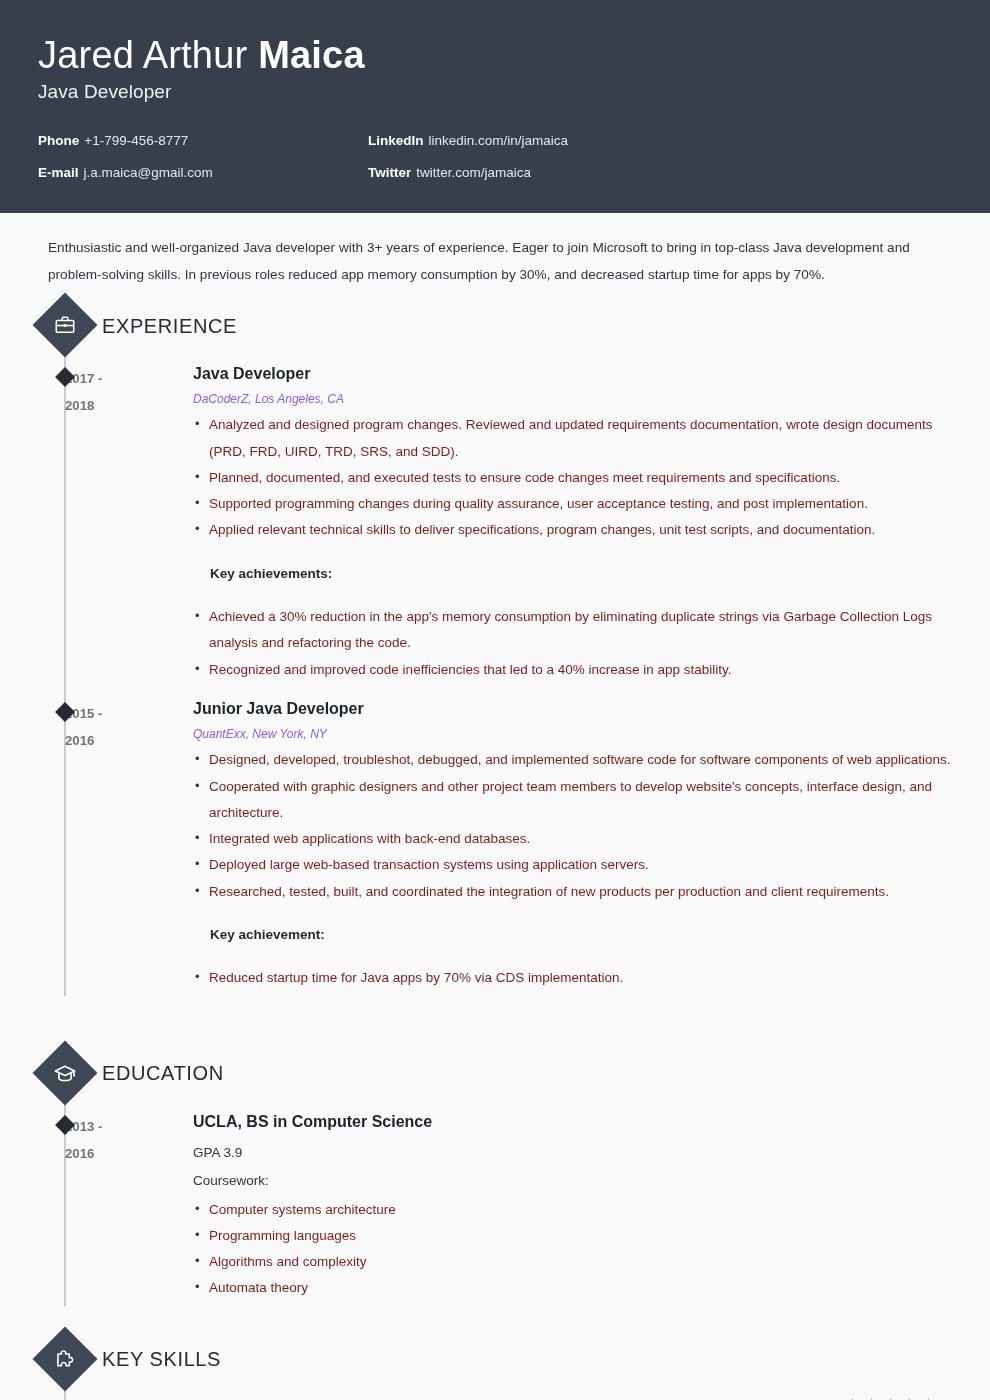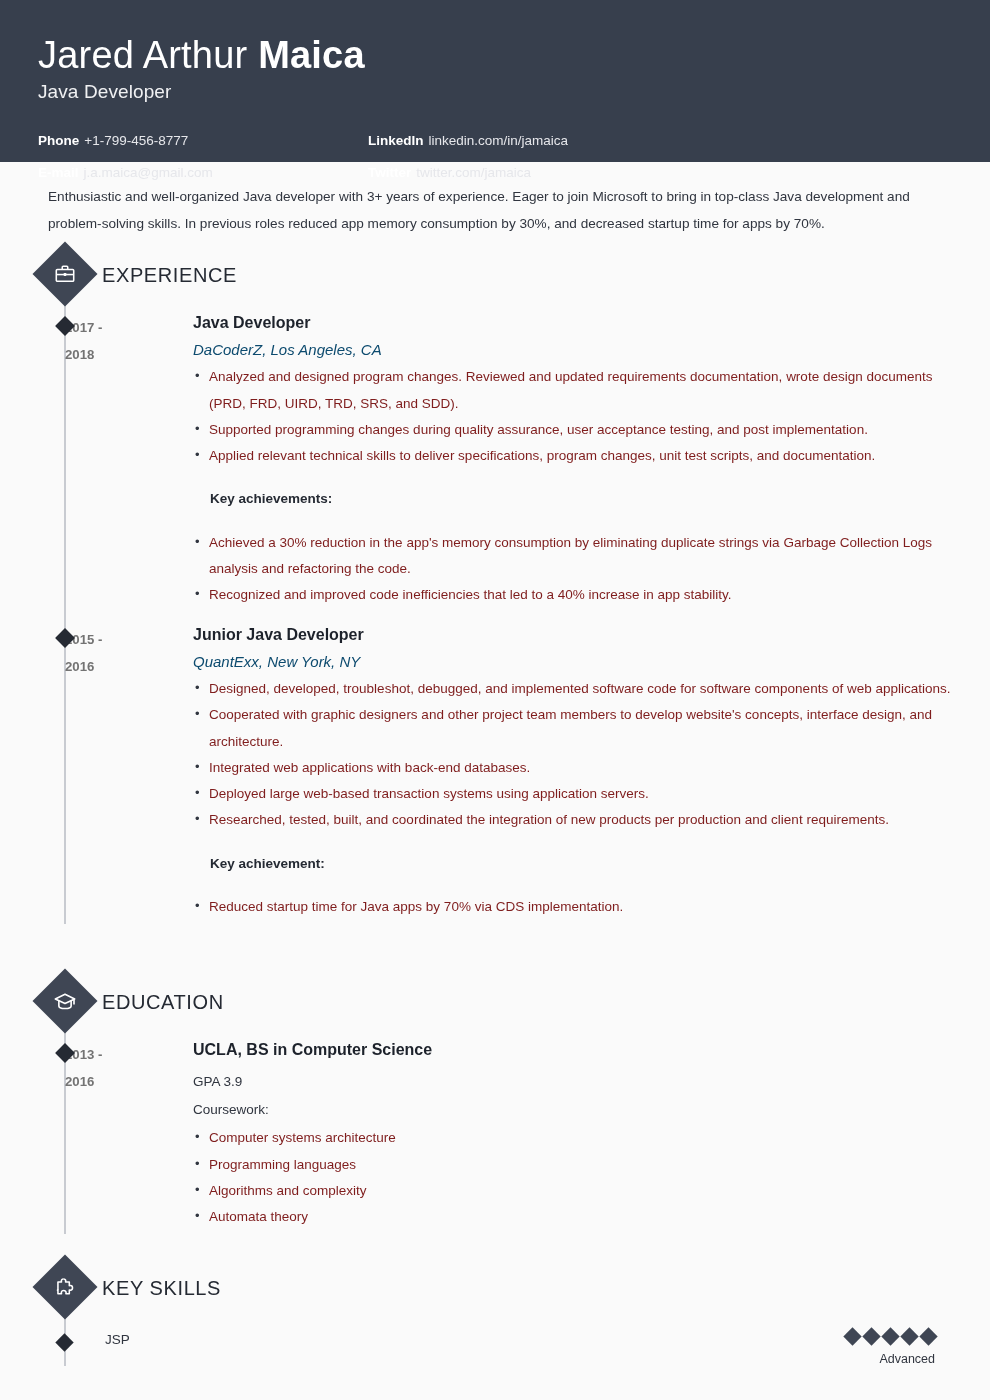--- a/index.html
+++ b/index.html
@@ -14,21 +14,21 @@
     font-family: "Liberation Sans", sans-serif;
     color: #30353f;
     overflow: hidden;
   }
 
   
   .header {
     background: #373f4d;
     color: #ffffff;
     padding: 34px 38px 30px 38px;
-    height: 162px;
+    height: 213px;
   }
   .name {
     font-size: 38px;
     line-height: 1.12;
     font-weight: 300;
     letter-spacing: 0.2px;
     margin: 0 0 4px 0;
     color: #ffffff;
   }
   .name .surname { font-weight: 700; }
@@ -138,23 +138,23 @@
   }
   .entry .details { flex: 1 1 auto; padding-left: 28px; }
   .entry .role {
     font-size: 16px;
     font-weight: 700;
     color: #1d222b;
     margin: 0 0 9px 0;
     line-height: 1.2;
   }
   .entry .company {
-    font-size: 15px;
+    font-size: 12px;
     font-style: italic;
-    color: #0c4a6e;
+    color: #8b5cf6;
     margin: 0 0 6px 0;
   }
   .entry .plain {
     font-size: 13.5px;
     color: #30353f;
     margin: 0 0 2px 0;
     line-height: 1.95;
   }
   ul.bullets {
     margin: 0;
@@ -277,20 +277,21 @@
         <div class="bullet-diamond"></div>
         <div class="dates">
           <div>2017 -</div>
           <div>2018</div>
         </div>
         <div class="details">
           <div class="role">Java Developer</div>
           <div class="company">DaCoderZ, Los Angeles, CA</div>
           <ul class="bullets">
             <li>Analyzed and designed program changes. Reviewed and updated requirements documentation, wrote design documents (PRD, FRD, UIRD, TRD, SRS, and SDD).</li>
+            <li>Planned, documented, and executed tests to ensure code changes meet requirements and specifications.</li>
             <li>Supported programming changes during quality assurance, user acceptance testing, and post implementation.</li>
             <li>Applied relevant technical skills to deliver specifications, program changes, unit test scripts, and documentation.</li>
           </ul>
           <div class="key-label">Key achievements:</div>
           <ul class="bullets">
             <li>Achieved a 30% reduction in the app's memory consumption by eliminating duplicate strings via Garbage Collection Logs analysis and refactoring the code.</li>
             <li>Recognized and improved code inefficiencies that led to a 40% increase in app stability.</li>
           </ul>
         </div>
       </div>

